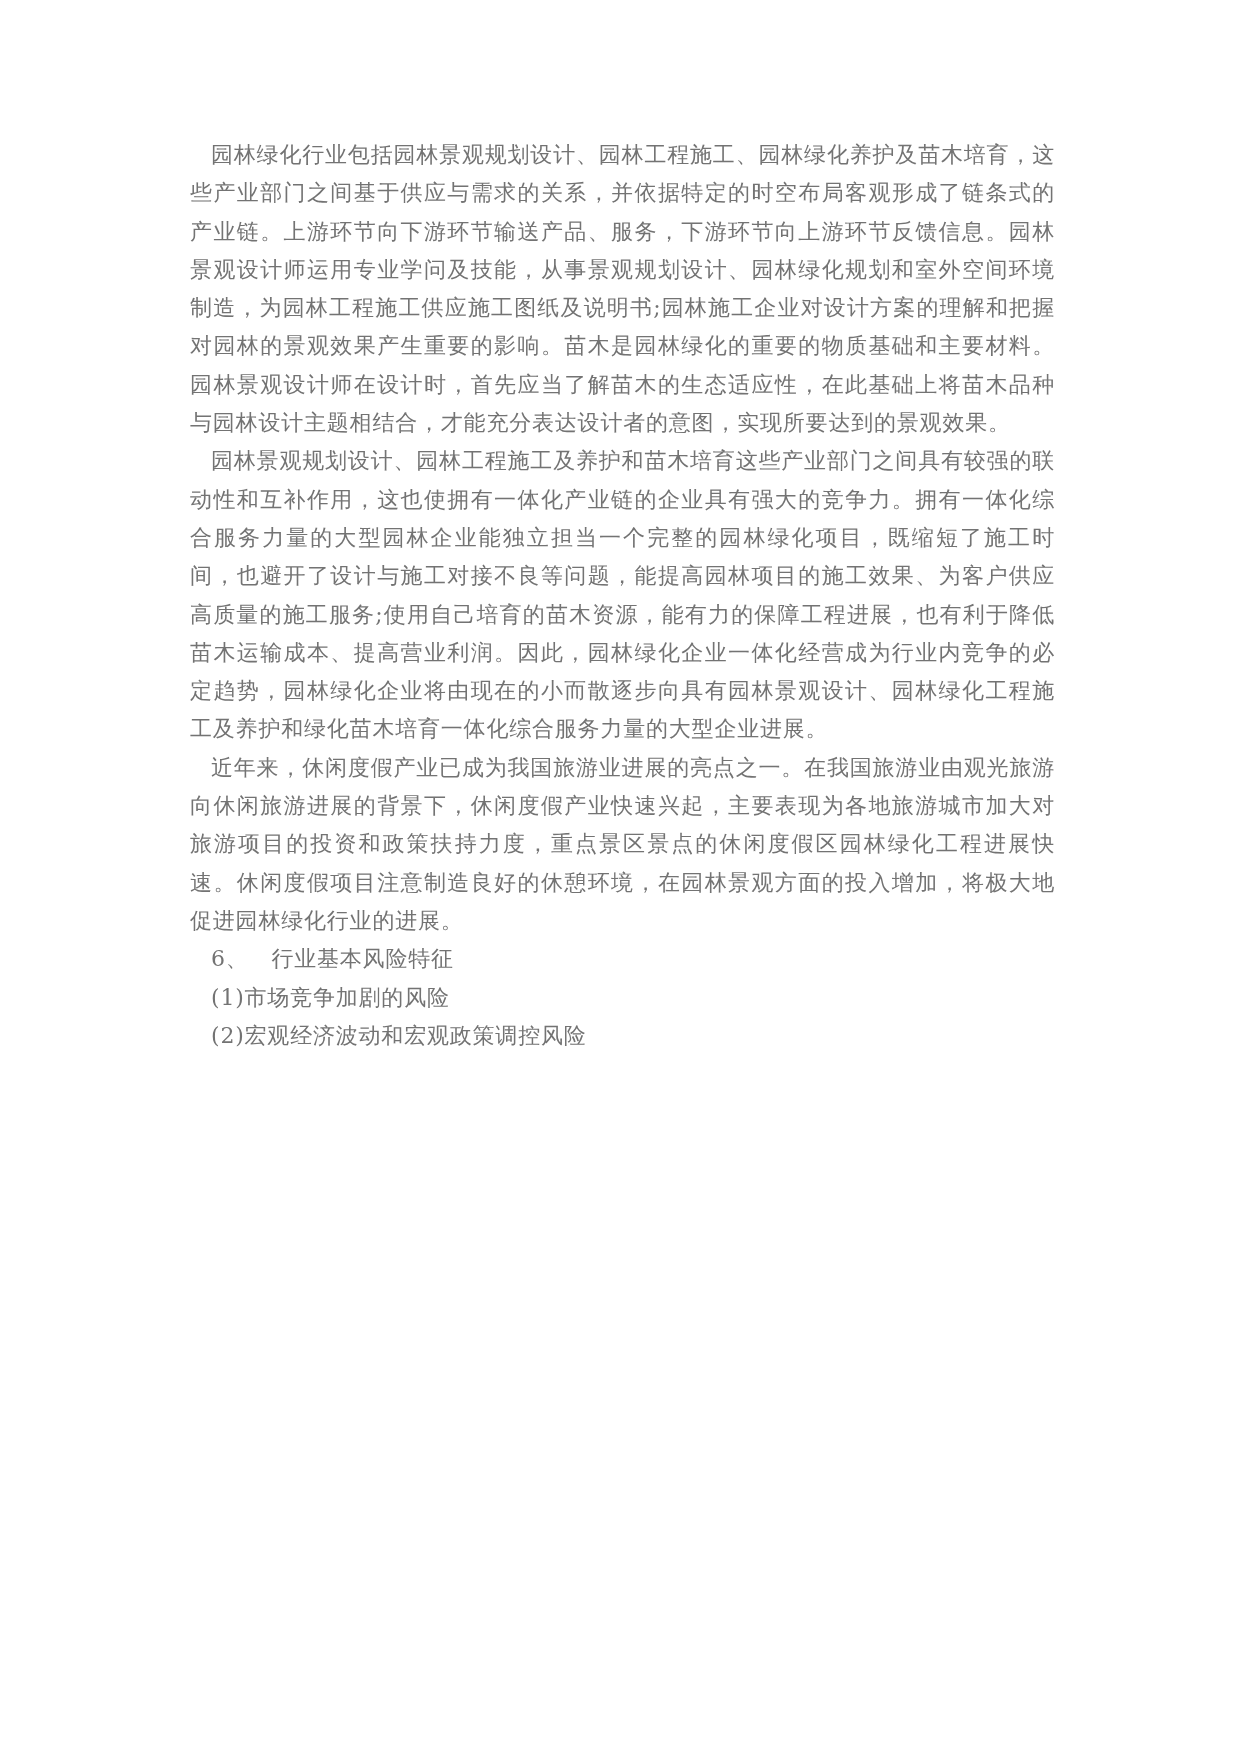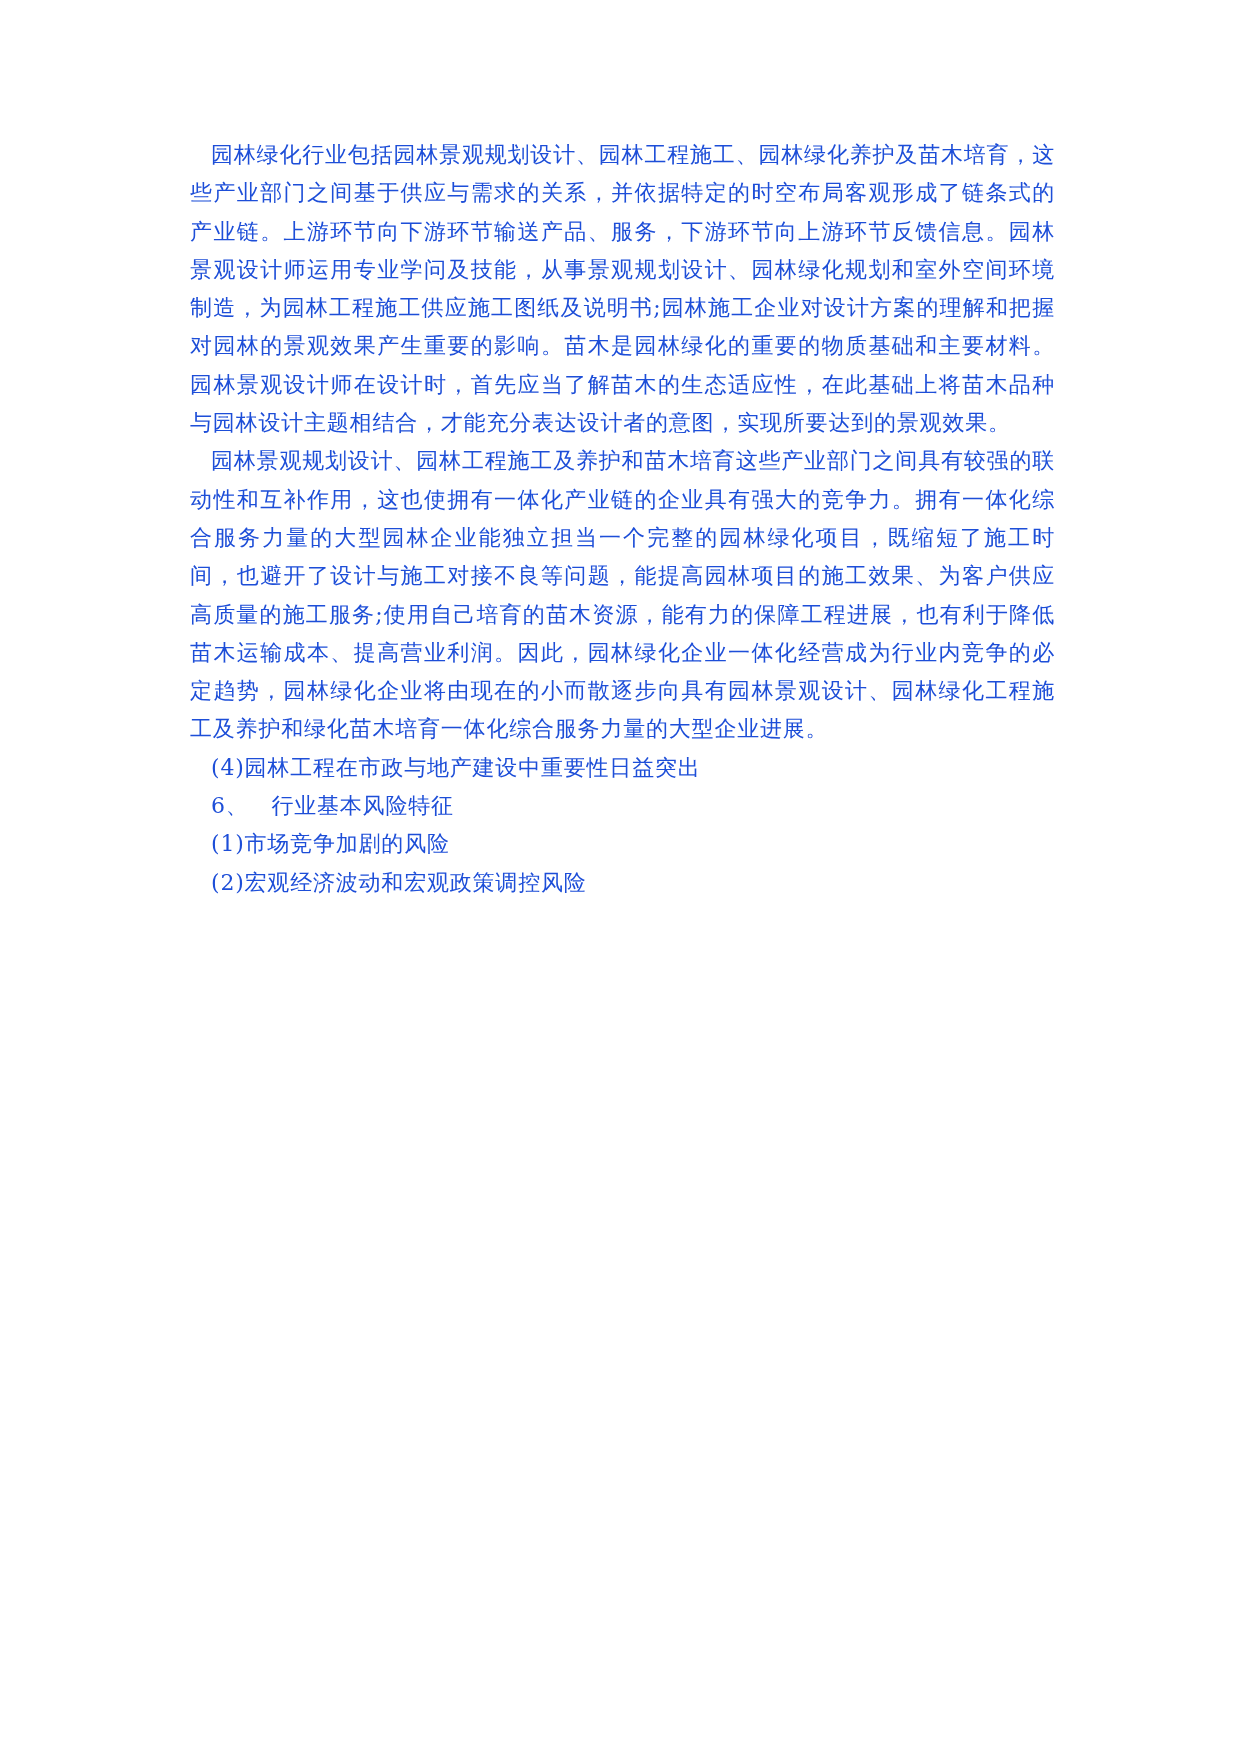--- a/index.html
+++ b/index.html
@@ -15,33 +15,33 @@
     .page {
       box-sizing: border-box;
       width: 1240px;
       height: 1514px;
       padding: 136px 185px 40px 190px;
       background: #ffffff;
       font-family: "DejaVu Serif", "Liberation Serif", serif;
       font-size: 22px;
       line-height: 38.3px;
       letter-spacing: 0.8px;
-      color: #1d4ed8;
+      color: #737373;
       text-align: justify;
     }
     .page p {
       margin: 0;
       padding: 0;
       text-indent: 21px;
       word-break: break-all;
     }
   </style>
 </head>
 <body>
 
 <div class="page">
   <p>园林绿化行业包括园林景观规划设计、园林工程施工、园林绿化养护及苗木培育，这些产业部门之间基于供应与需求的关系，并依据特定的时空布局客观形成了链条式的产业链。上游环节向下游环节输送产品、服务，下游环节向上游环节反馈信息。园林景观设计师运用专业学问及技能，从事景观规划设计、园林绿化规划和室外空间环境制造，为园林工程施工供应施工图纸及说明书;园林施工企业对设计方案的理解和把握对园林的景观效果产生重要的影响。苗木是园林绿化的重要的物质基础和主要材料。园林景观设计师在设计时，首先应当了解苗木的生态适应性，在此基础上将苗木品种与园林设计主题相结合，才能充分表达设计者的意图，实现所要达到的景观效果。</p>
   <p>园林景观规划设计、园林工程施工及养护和苗木培育这些产业部门之间具有较强的联动性和互补作用，这也使拥有一体化产业链的企业具有强大的竞争力。拥有一体化综合服务力量的大型园林企业能独立担当一个完整的园林绿化项目，既缩短了施工时间，也避开了设计与施工对接不良等问题，能提高园林项目的施工效果、为客户供应高质量的施工服务;使用自己培育的苗木资源，能有力的保障工程进展，也有利于降低苗木运输成本、提高营业利润。因此，园林绿化企业一体化经营成为行业内竞争的必定趋势，园林绿化企业将由现在的小而散逐步向具有园林景观设计、园林绿化工程施工及养护和绿化苗木培育一体化综合服务力量的大型企业进展。</p>
-  <p>(4)园林工程在市政与地产建设中重要性日益突出</p>
+  <p>近年来，休闲度假产业已成为我国旅游业进展的亮点之一。在我国旅游业由观光旅游向休闲旅游进展的背景下，休闲度假产业快速兴起，主要表现为各地旅游城市加大对旅游项目的投资和政策扶持力度，重点景区景点的休闲度假区园林绿化工程进展快速。休闲度假项目注意制造良好的休憩环境，在园林景观方面的投入增加，将极大地促进园林绿化行业的进展。</p>
   <p>6、　行业基本风险特征</p>
   <p>(1)市场竞争加剧的风险</p>
   <p>(2)宏观经济波动和宏观政策调控风险</p>
 </div>
 
 </body></html>

